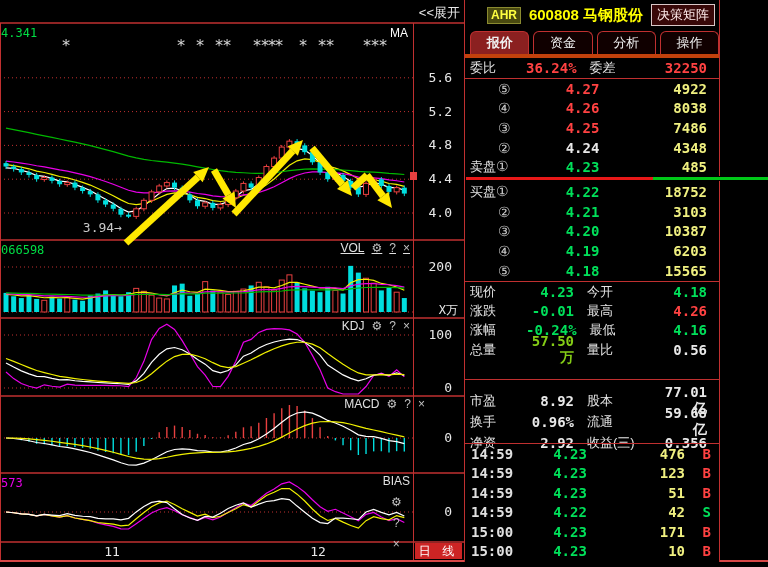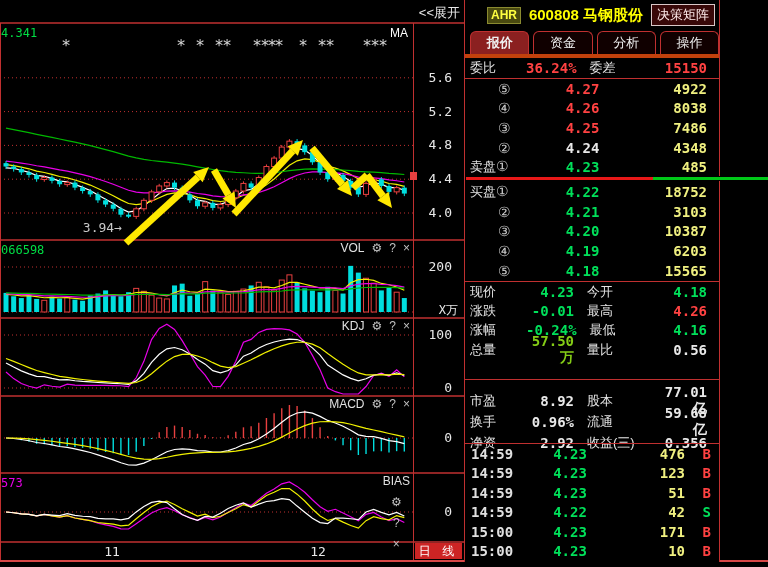--- a/index.html
+++ b/index.html
@@ -373,36 +373,36 @@
         <polyline points="6,512 13.66,512.7311215508106 21.32,513.7944402736622 28.98,514.4560268392044 36.64,515.9471859915785 44.3,514.4725102408098 51.96,515.0688815664356 59.620000000000005,515.5907910342731 67.28,513.5938542296165 74.94,515.3746933668457 82.6,516.2410286939447 90.26,516.6157348950245 97.92,518.2957847575391 105.58,518.8776490062006 113.24000000000001,518.8745248848545 120.9,519.8561116989091 128.56,518.3258254648356 136.22,511.9089985938541 143.88,506.44891422509994 151.54,502.41305399099423 159.2,501.1759885556714 166.86,502.57332066100497 174.52,508.7838893533029 182.18,514.4176514198418 189.84,518.0441285496046 197.5,520.2575813901682 205.16,516.4681582211448 212.82,517.0539180445722 220.48000000000002,513.1619698349652 228.14000000000001,508.5084430110946 235.8,505.2261195241298 243.46,502.9184807341744 251.12,507.1852147112627 258.78,504.1457009710722 266.44,501.4822488390172 274.1,500.5854463145909 281.76,498.6802537038341 289.42,499.56385683960025 297.08,506.08977498587177 304.74,512.2339073180194 312.4,518.2265469162929 320.06,522.5705724747904 327.72,523.5084920113528 335.38,518.0394102603387 343.04,518.133252373152 350.7,518.7284613520482 358.36,519.6686465166161 366.02,512 373.68,509.4592825801333 381.34000000000003,512.4255726136472 389,514.9084528359 396.66,512.3421709218705 404.32,516.0189530096072" fill="none" stroke="#ffffff" stroke-width="1.2"></polyline>
         <text x="112" y="556" fill="#e8e8e8" font-size="13" font-family="DejaVu Sans Mono, monospace" text-anchor="middle">11</text>
         <text x="318" y="556" fill="#e8e8e8" font-size="13" font-family="DejaVu Sans Mono, monospace" text-anchor="middle">12</text>
       </svg>
 
     <div id="expand-link">&lt;&lt;展开</div>
 
     <div id="ma-readout" class="readout">4.341</div>
     <div id="ma-label">MA</div>
 
-    <div class="panel-head" style="right:54px; top:241px;">
+    <div class="panel-head" style="right:54px; top:241px;text-decoration:underline;">
       <span>VOL</span>
       <span class="p-icon">⚙</span>
       <span class="p-icon">?</span>
       <span class="p-icon">×</span>
     </div>
     <div id="vol-readout" class="readout">066598</div>
 
     <div class="panel-head" style="right:54px; top:319px;">
       <span>KDJ</span>
       <span class="p-icon">⚙</span>
       <span class="p-icon">?</span>
       <span class="p-icon">×</span>
     </div>
 
-    <div class="panel-head" style="right:54px; top:397px;">
+    <div class="panel-head" style="right:39px; top:397px;">
       <span>MACD</span>
       <span class="p-icon">⚙</span>
       <span class="p-icon">?</span>
       <span class="p-icon">×</span>
     </div>
 
     <div class="panel-head" style="right:54px; top:474px;flex-direction:column;">
       <span>BIAS</span>
       <span class="p-icon">⚙</span>
       <span class="p-icon">?</span>
@@ -428,21 +428,21 @@
       <div class="tab">资金</div>
       <div class="tab">分析</div>
       <div class="tab">操作</div>
     </div>
 
     <div id="weibi-row">
       <div class="strow">
         <span class="st-l1">委比</span>
         <span class="st-v1 num c-red">36.24%</span>
         <span class="st-l2">委差</span>
-        <span class="st-v2 num c-red">15150</span>
+        <span class="st-v2 num c-red">32250</span>
       </div>
     </div>
 
     <div id="asks">
       <div class="obrow">
         <span class="ob-label only-circ"><span class="lvl-circ">⑤</span></span>
         <span class="ob-price num c-red">4.27</span>
         <span class="ob-qty num">4922</span>
       </div>
       <div class="obrow">

